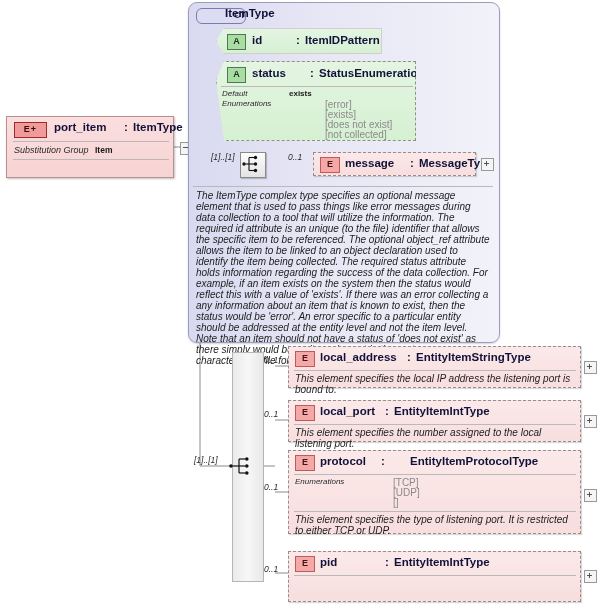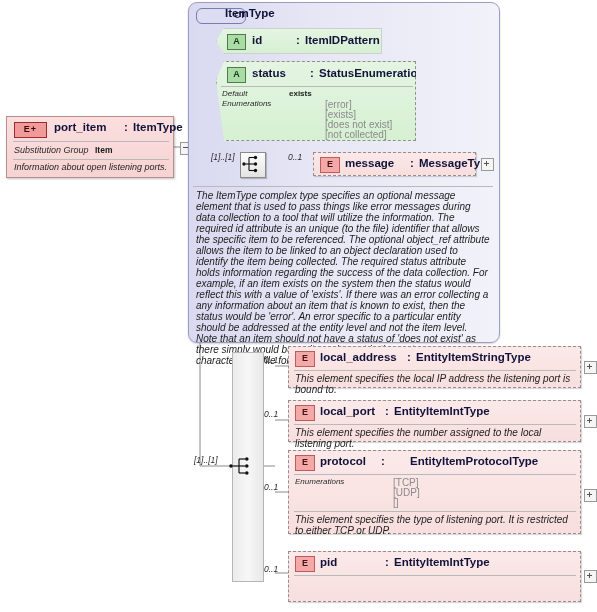--- a/index.html
+++ b/index.html
@@ -240,21 +240,20 @@
 
   <div class="box" id="port-item-box">
     <div class="ep-badge">E+</div>
     <span class="nm" style="left:47px; top:4px;">port_item</span>
     <span class="ty" style="left:117px; top:4px;">:</span>
     <span class="ty" style="left:126px; top:4px;">ItemType</span>
     <div class="divline" style="left:6px; top:24px; width:156px;"></div>
     <span class="facet-label" style="left:7px; top:28px; font-size:9px;">Substitution Group</span>
     <span style="position:absolute; left:88px; top:28px; font-size:8.5px; font-weight:bold; color:#1a1a1a;">Item</span>
     <div class="divline" style="left:6px; top:42px; width:156px;"></div>
-    <span class="doc-txt" style="left:7px; top:45px; width:156px; font-size:9px;">Information about open listening ports.</span>
   </div>
 
   <div class="toggle" style="left:180px; top:142px;"></div>
 
   <div class="box" id="ct-box">
     <div class="ct-badge">CT</div>
     <span class="ct-title">ItemType</span>
   </div>
 
   <div class="box attr-box attr-solid" style="left:216px; top:28px; width:166px; height:26px; clip-path: polygon(8px 0, 100% 0, 100% 100%, 8px 100%, 0 50%);">

